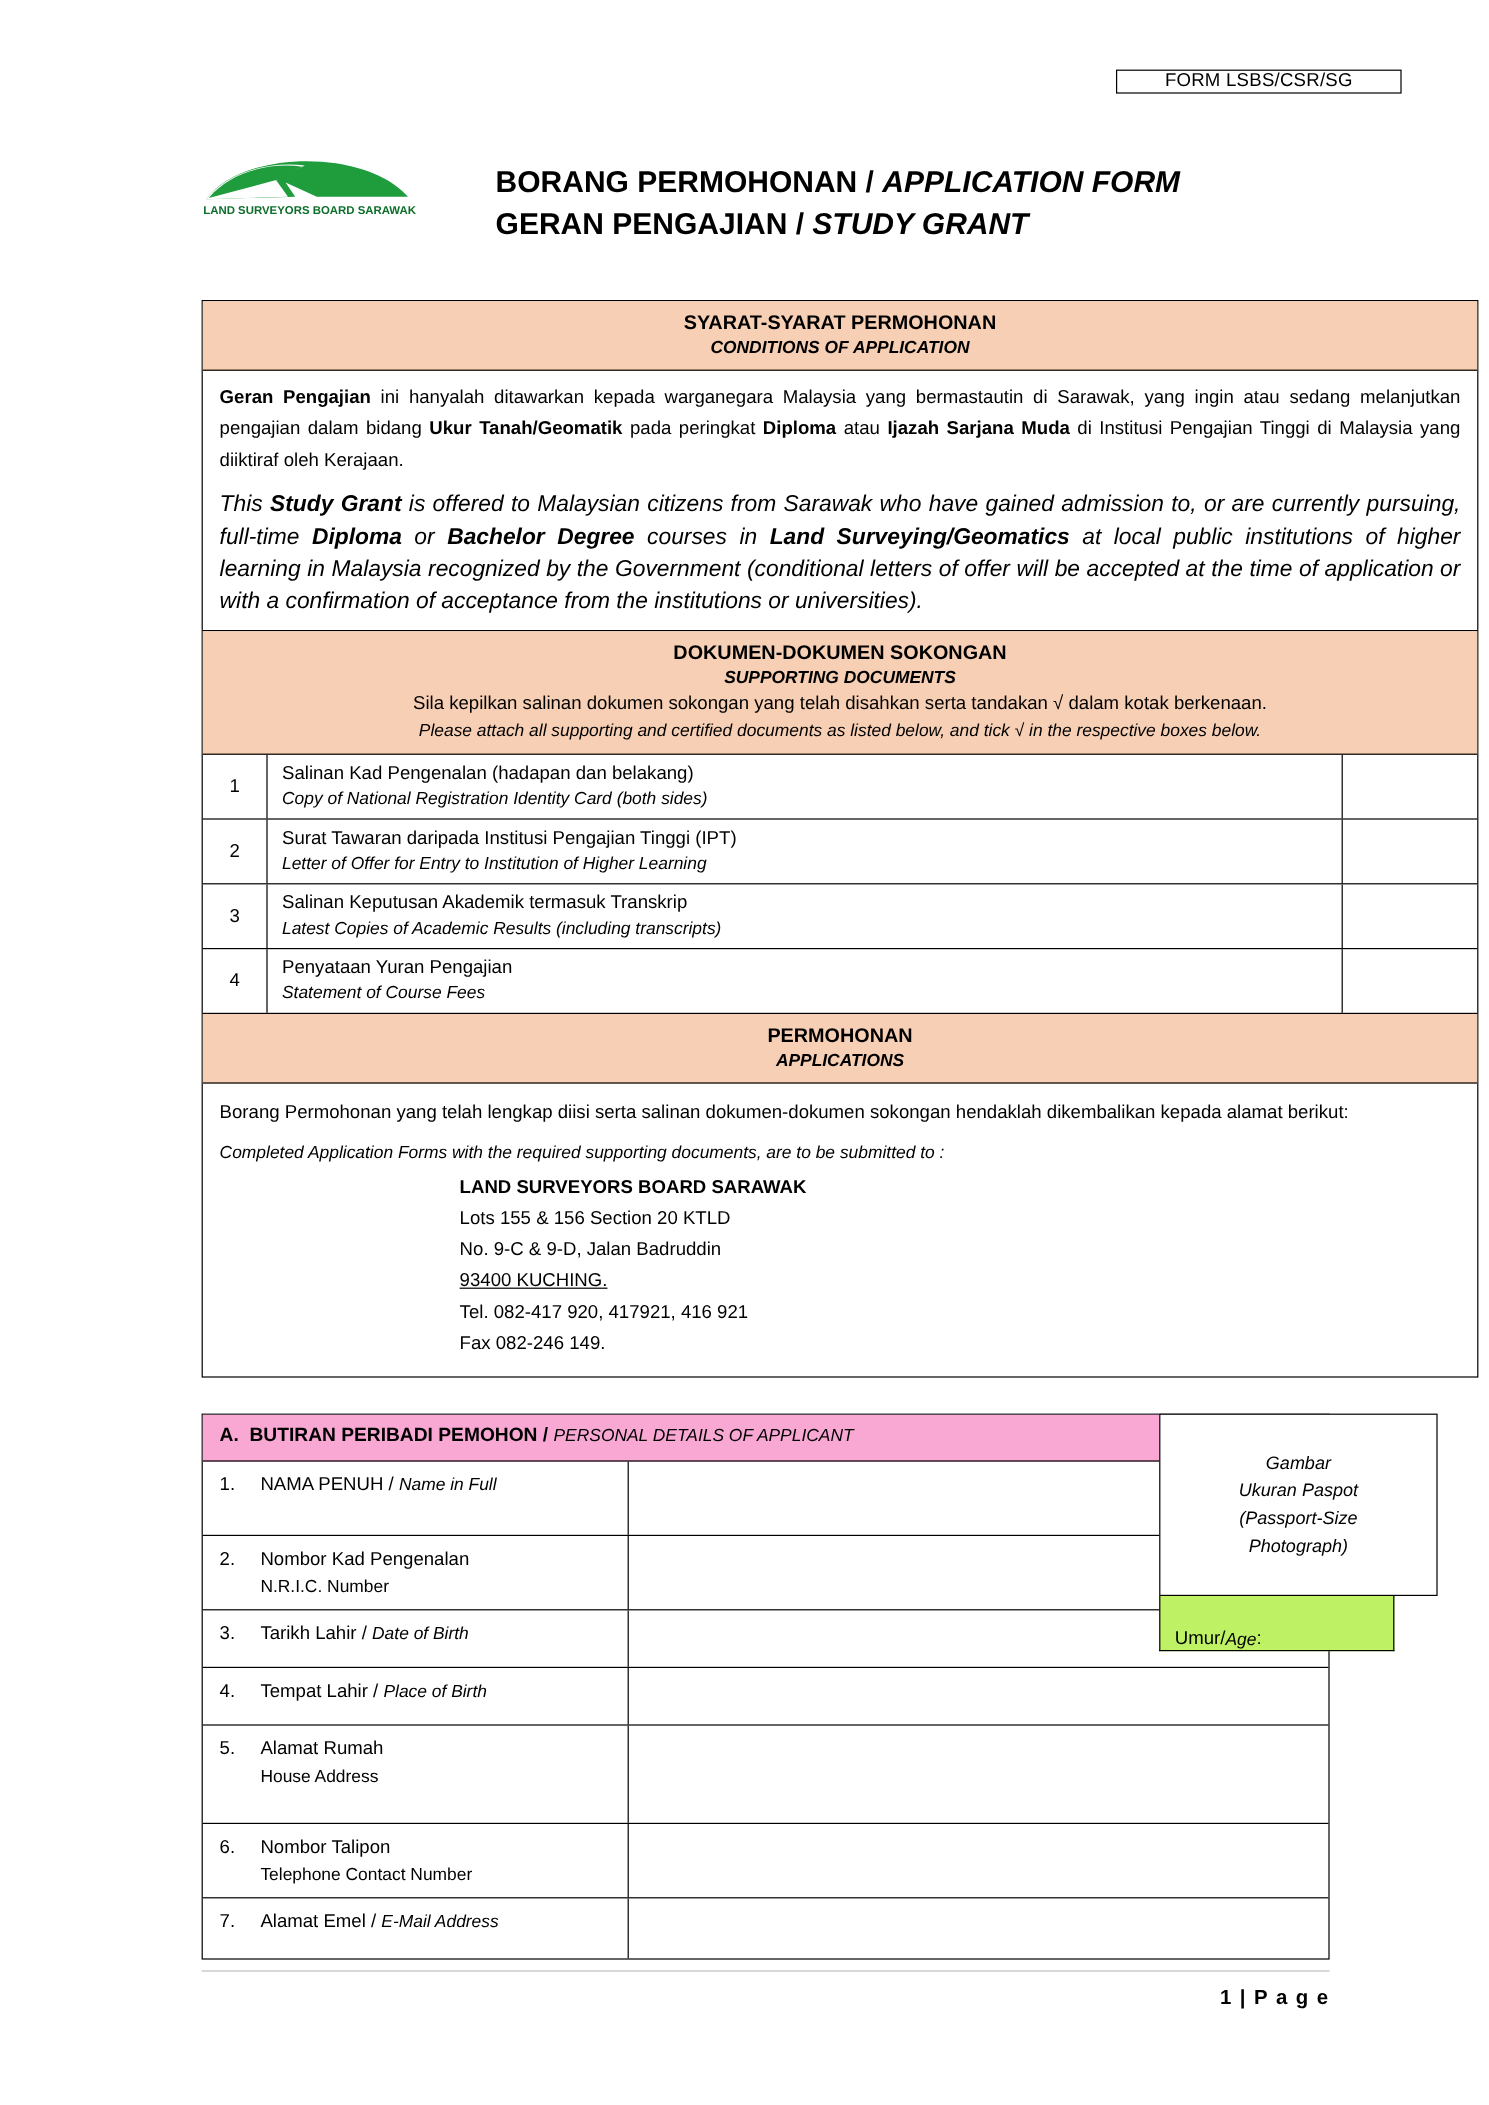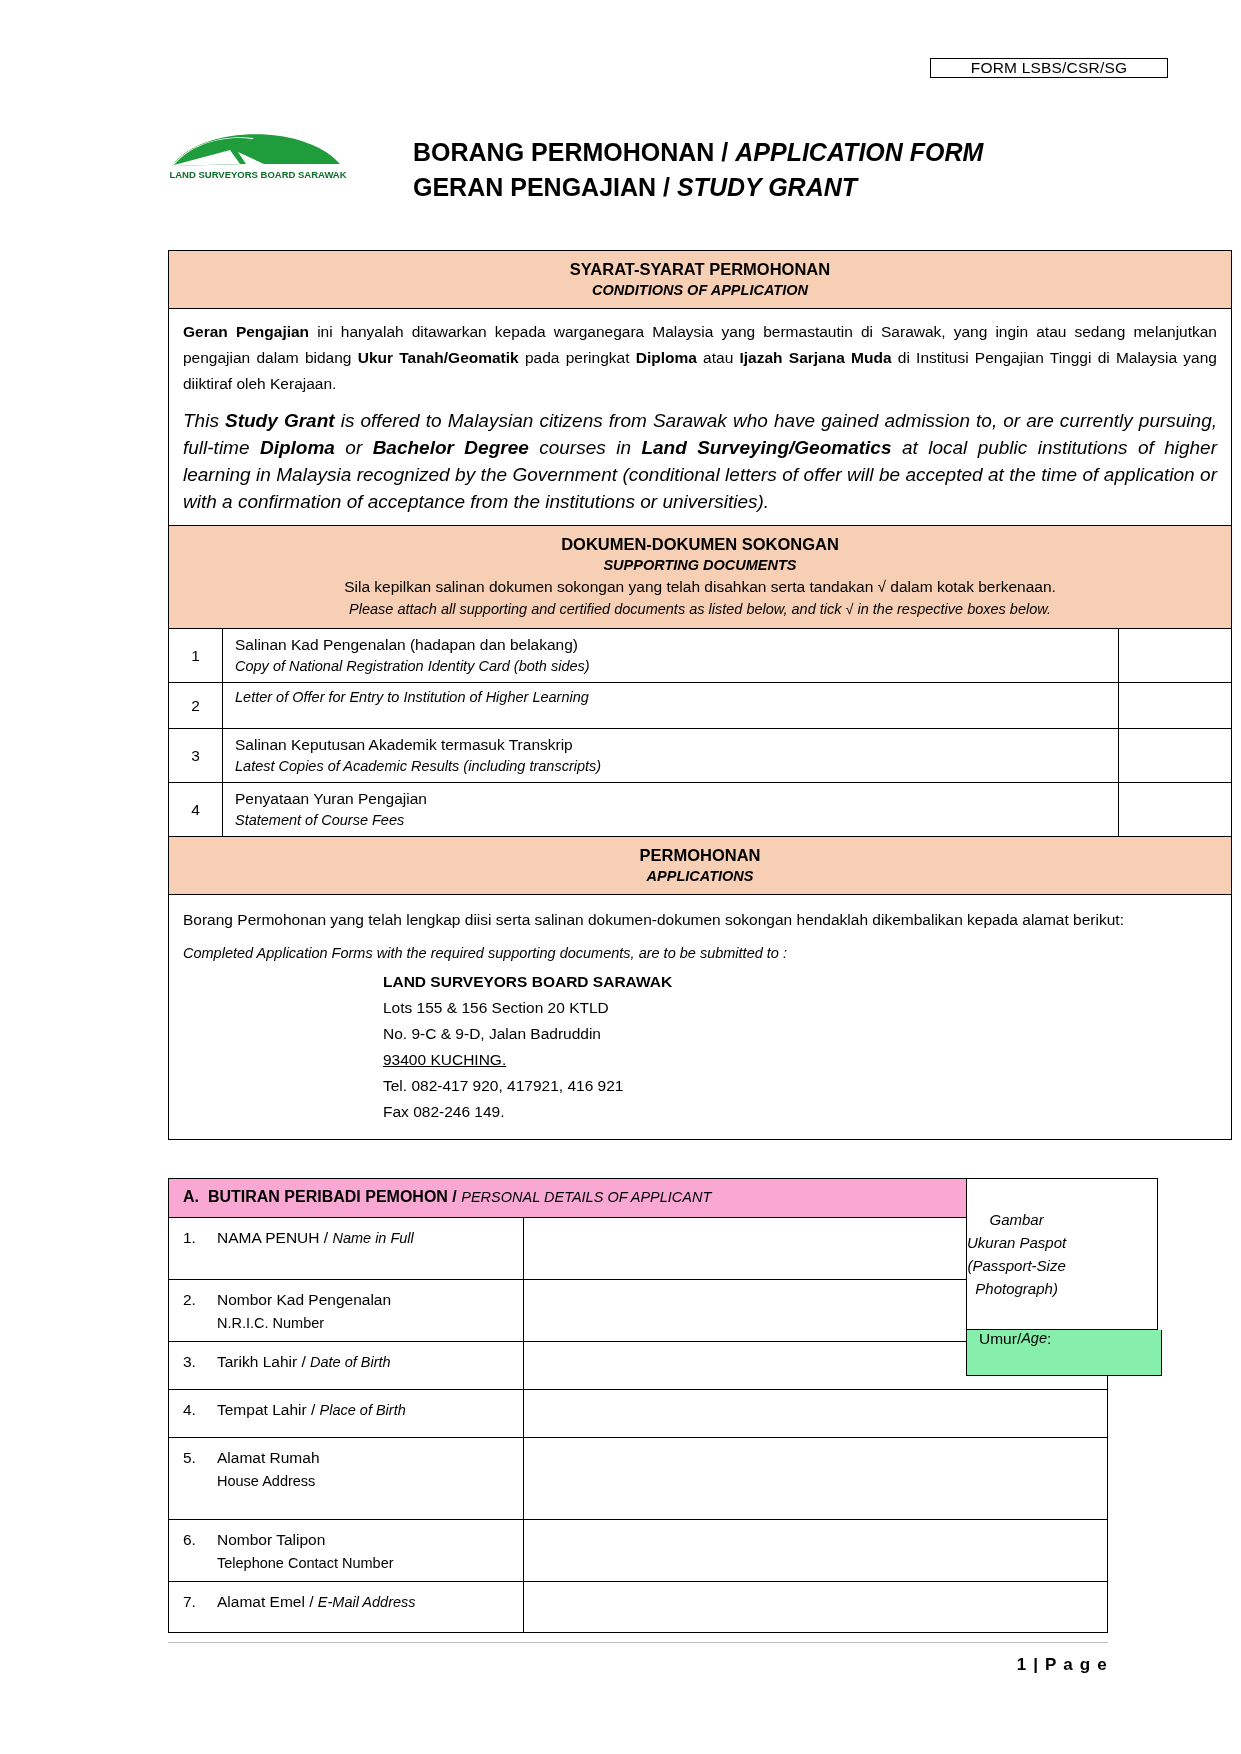--- a/index.html
+++ b/index.html
@@ -173,44 +173,44 @@
   .fl .t .ms { font-size: 15.5px; line-height: 24px; }
   .fl .t .en { font-size: 14.5px; line-height: 22px; }
   .fl .t .inl { font-size: 15.5px; line-height: 24px; }
   .fl .t .inl i { font-style: italic; font-size: 14.5px; }
   .fr { flex: 1; }
 
   .photo-box {
     position: absolute;
     left: 797px;
     top: -1px;
-    width: 192px;
+    width: 232px;
     height: 152px;
     border: 1px solid #000;
     background: #fff;
     display: flex;
     align-items: center;
-    justify-content: flex-start;
+    justify-content: center;
     text-align: center;
     font-style: italic;
     font-size: 15px;
     line-height: 23px;
     z-index: 5;
   }
   .age-cell {
     position: absolute;
     left: 797px;
     top: 151px;
     width: 196px;
     height: 46px;
     border: 1px solid #000;
     border-top: none;
-    background: #86efac;
-    display: flex;
-    align-items: flex-start;
+    background: #bef264;
+    display: flex;
+    align-items: flex-end;
     padding-left: 12px;
     font-size: 15.5px;
     z-index: 5;
   }
   .age-cell i { font-style: italic; font-size: 14.5px; }
 
   
   .footer-rule {
     position: absolute;
     left: 168px;
@@ -284,20 +284,21 @@
         <div class="doc-num">1</div>
         <div class="doc-text">
           <div class="ms">Salinan Kad Pengenalan (hadapan dan belakang)</div>
           <div class="en">Copy of National Registration Identity Card (both sides)</div>
         </div>
         <div class="doc-tick"></div>
       </div>
       <div class="docrow">
         <div class="doc-num">2</div>
         <div class="doc-text">
+          <div class="ms">Surat Tawaran daripada Institusi Pengajian Tinggi (IPT)</div>
           <div class="en">Letter of Offer for Entry to Institution of Higher Learning</div>
         </div>
         <div class="doc-tick"></div>
       </div>
       <div class="docrow">
         <div class="doc-num">3</div>
         <div class="doc-text">
           <div class="ms">Salinan Keputusan Akademik termasuk Transkrip</div>
           <div class="en">Latest Copies of Academic Results (including transcripts)</div>
         </div>

